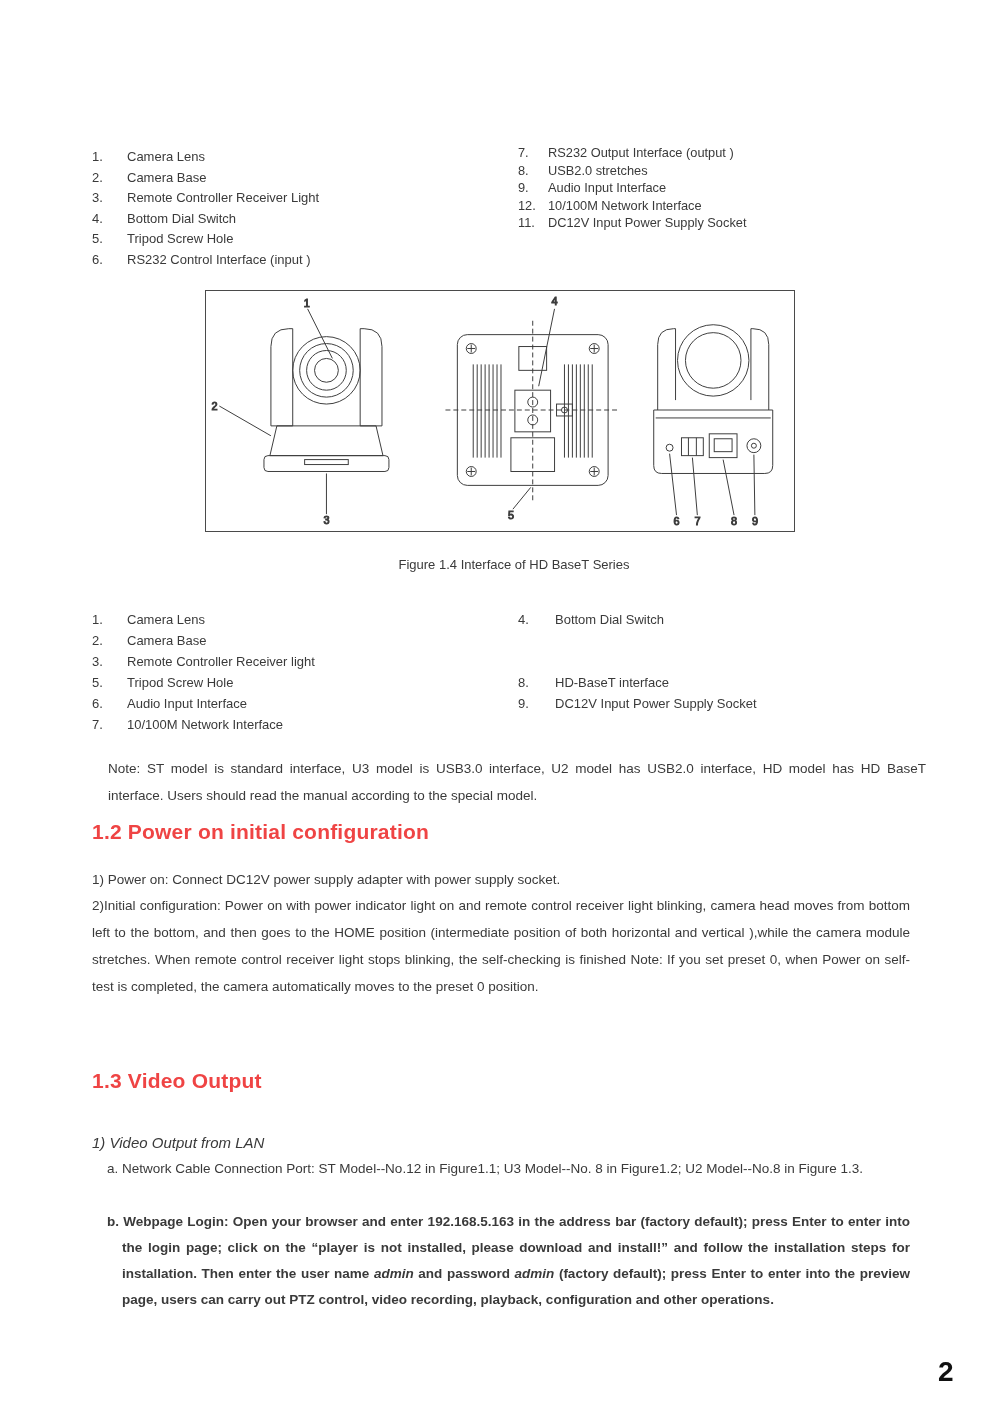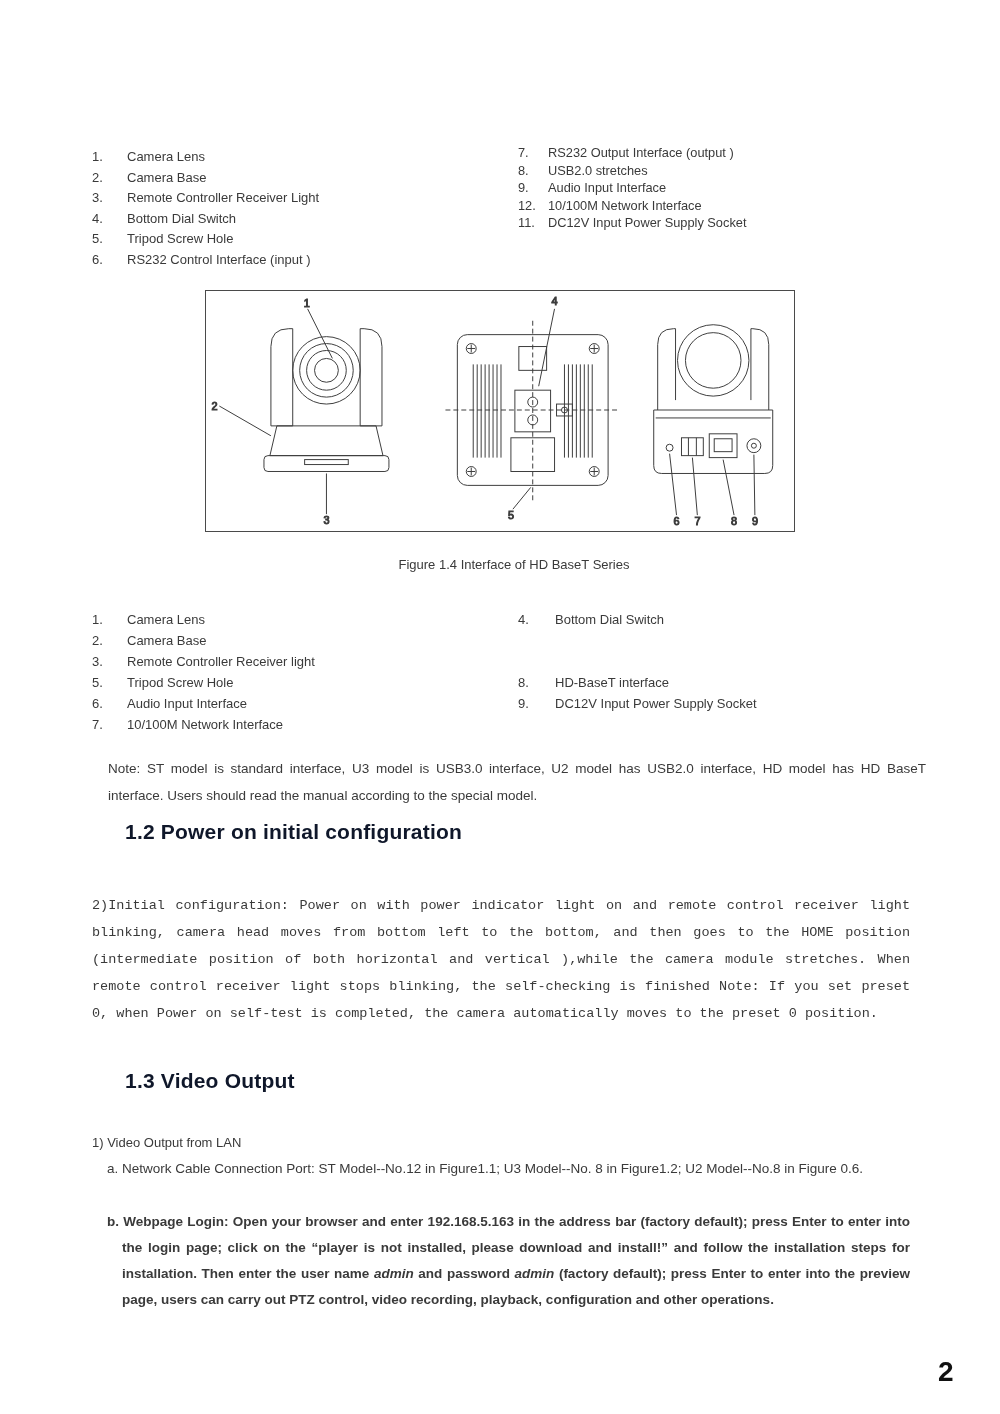--- a/index.html
+++ b/index.html
@@ -34,28 +34,28 @@
   .l2lbl  { flex:0 0 391px; }
   .l2numR { flex:0 0 37px; }
   .l2lblR { flex:1; }
   
   .note {
     position:absolute; left:92px; top:755px; width:818px;
     font-size:13.5px; line-height:27px; text-align:justify;margin-left:16px;
   }
   .h2 {
     position:absolute; left:92px; font-size:21px; font-weight:bold;
-    color:#0f172a; letter-spacing:0.2px;margin-left:33px;
+    color:#ef4444; letter-spacing:0.2px;
   }
   .h2-12 { top:820px; }
   .h2-13 { top:1069px; }
   .p-power { position:absolute; left:92px; top:866px; width:818px; font-size:13.5px; line-height:27px; }
-  .p-init  { position:absolute; left:92px; top:892px; width:818px; font-size:13.5px; line-height:27px; text-align:justify;font-family:Liberation Mono, monospace; }
+  .p-init  { position:absolute; left:92px; top:892px; width:818px; font-size:13.5px; line-height:27px; text-align:justify; }
   .p-video { position:absolute; left:92px; top:1077px; width:818px; font-size:13.5px; line-height:27px; text-align:justify; }
-  .p-lan   { position:absolute; left:92px; top:1130px; width:818px; font-size:13px; line-height:26px; }
+  .p-lan   { position:absolute; left:92px; top:1130px; width:818px; font-size:15px; line-height:26px;font-style:italic; }
   .p-itema {
     position:absolute; left:92px; top:1156px; width:818px;
     font-size:13.5px; line-height:26px;
     padding-left:30px; text-indent:-15px;
   }
   .p-itemb {
     position:absolute; left:92px; top:1209px; width:818px;
     font-size:13.5px; line-height:26px; text-align:justify;
     padding-left:30px; text-indent:-15px;font-weight:bold;
   }
@@ -235,21 +235,22 @@
       <span class="l2num">7.</span>
         <span class="l2lbl">10/100M Network Interface</span>
         <span class="l2numR"></span>
         <span class="l2lblR"></span>
     </div>
   </section>
 
   <p class="note">Note: ST model is standard interface, U3 model is USB3.0 interface, U2 model has USB2.0 interface, HD model has HD BaseT interface. Users should read the manual according to the special model.</p>
 
   <h2 class="h2 h2-12">1.2 Power on initial configuration</h2>
+  <p class="p-power">1)  Power on: Connect DC12V power supply adapter with power supply socket.</p>
   <p class="p-init">2)Initial configuration: Power on with power indicator light on and remote control receiver light blinking, camera head moves from bottom left to the bottom, and then goes to the HOME position (intermediate position of both horizontal and vertical ),while the camera module stretches. When remote control receiver light stops blinking, the self-checking is finished Note: If you set preset 0, when Power on self-test is completed, the camera automatically moves to the preset 0 position.</p>
 
   <h2 class="h2 h2-13">1.3 Video Output</h2>
   <p class="p-lan">1)  Video Output from LAN</p>
-  <p class="p-itema">a. Network Cable Connection Port: ST Model--No.12 in Figure1.1; U3 Model--No. 8 in Figure1.2; U2 Model--No.8 in Figure 0.6.</p>
+  <p class="p-itema">a. Network Cable Connection Port: ST Model--No.12 in Figure1.1; U3 Model--No. 8 in Figure1.2; U2 Model--No.8 in Figure 1.3.</p>
   <p class="p-itemb"><span>b. Webpage Login: Open your browser and enter 192.168.5.163 in the address bar (factory default); press Enter to enter into the login page; click on the “player is not installed, please download and install!” and follow the installation steps for installation. Then enter the user name </span><i>admin</i><span> and password </span><i>admin</i><span> (factory default); press Enter to enter into the preview page, users can carry out PTZ control, video recording, playback, configuration and other operations.</span></p>
 
   <div class="page-num">2</div>
 </div>
 
 </body></html>

